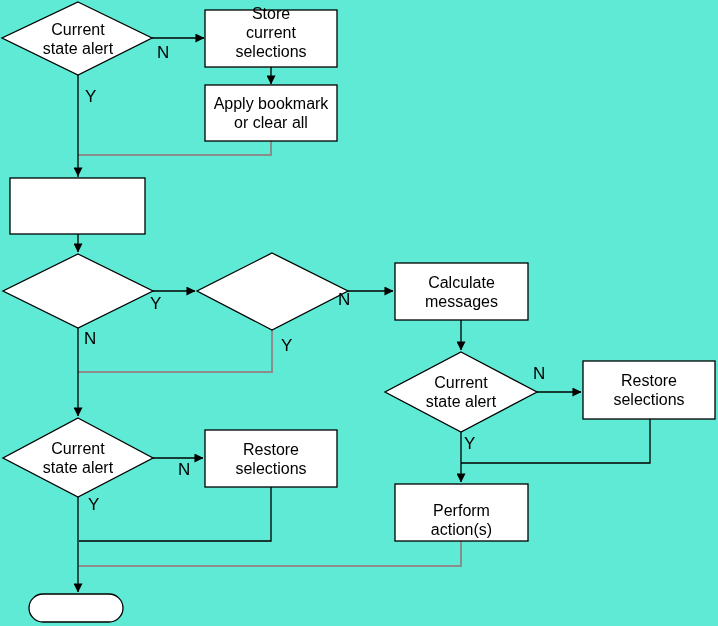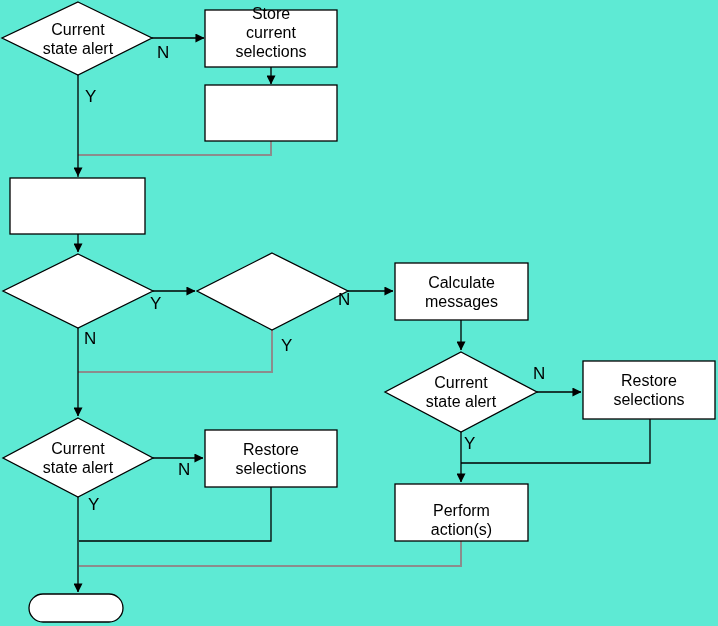--- a/index.html
+++ b/index.html
@@ -117,20 +117,22 @@
       <rect class="shape" x="205" y="430" width="132" height="57"></rect>
       <rect class="shape" x="29" y="594" width="94" height="28" rx="14" ry="14"></rect>
     </g>
   </svg>
 
   <div class="node-label" style="left:3px;top:2px;width:150px;height:73px">Current
 state alert</div>
   <div class="node-label" style="left:205px;top:10px;width:132px;height:44px">Store
 current
 selections</div>
+  <div class="node-label" style="left:205px;top:85px;width:132px;height:56px">Apply bookmark
+or clear all</div>
   <div class="node-label" style="left:395px;top:263px;width:133px;height:57px">Calculate
 messages</div>
   <div class="node-label" style="left:385px;top:352px;width:152px;height:80px">Current
 state alert</div>
   <div class="node-label" style="left:583px;top:361px;width:132px;height:58px">Restore
 selections</div>
   <div class="node-label" style="left:395px;top:484px;width:133px;height:72px">Perform
 action(s)</div>
   <div class="node-label" style="left:3px;top:418px;width:150px;height:79px">Current
 state alert</div>

